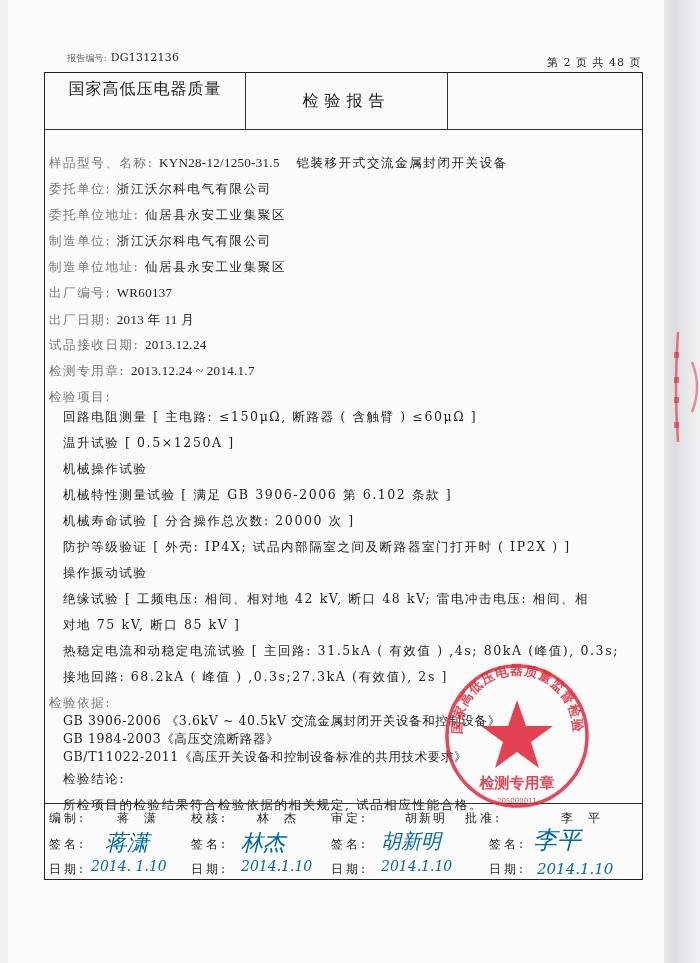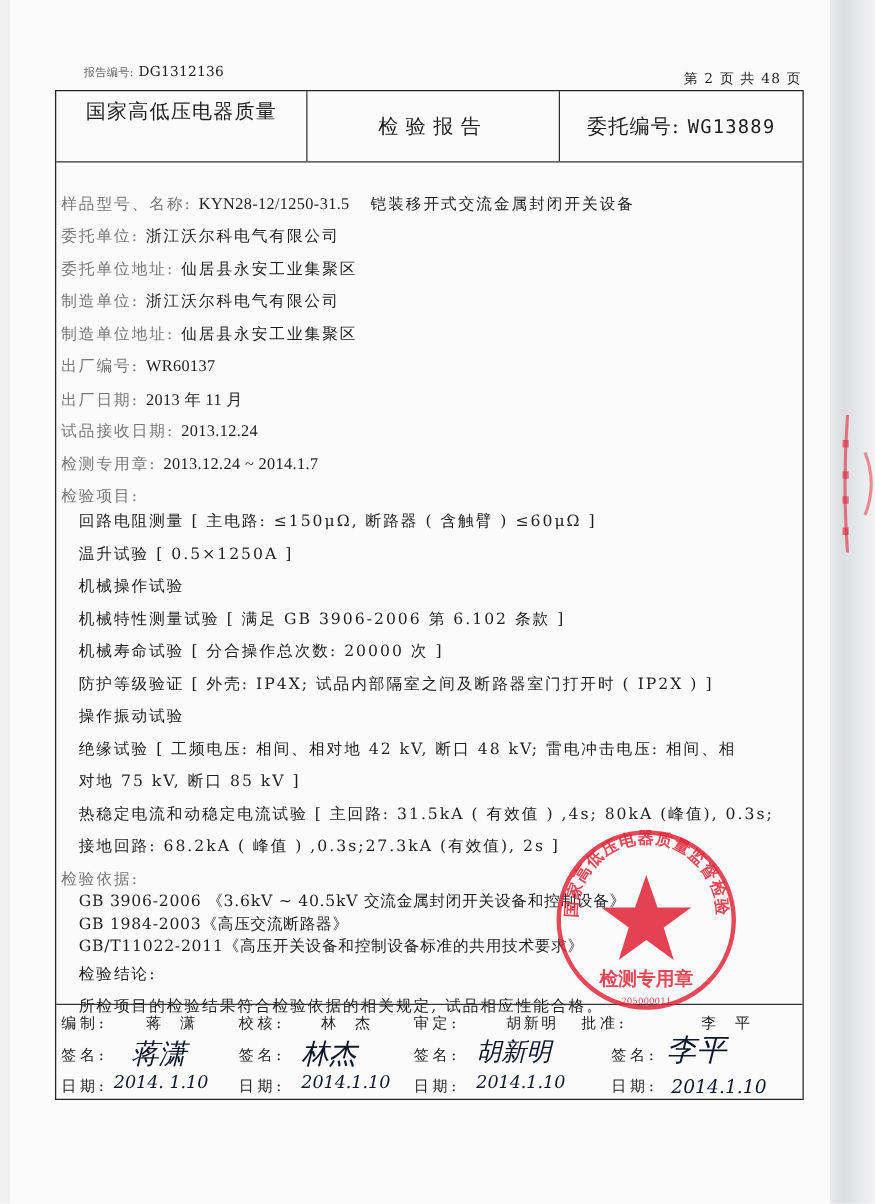--- a/index.html
+++ b/index.html
@@ -22,21 +22,21 @@
   .title-row{position:absolute;left:0;top:56px;width:100%;height:25px;border-bottom:1.2px solid #333;
            text-align:center;font-size:16px;line-height:25px;letter-spacing:12px;}
   .body{position:absolute;left:0;top:82px;width:100%;}
   .line{position:absolute;left:4px;font-size:12.5px;white-space:nowrap;letter-spacing:1.6px;}
   .line .k{color:#777;}
   .line.ind{left:18px;}
   .line .en{font-family:"Liberation Serif","DejaVu Serif",serif;letter-spacing:0.3px;font-size:13px;}
   .sig{position:absolute;left:0;top:730px;width:100%;height:77px;border-top:1.4px solid #333;}
   .sig .cell{position:absolute;font-size:12px;letter-spacing:3px;white-space:nowrap;}
   .sig .name{font-size:12px;letter-spacing:6px;font-family:Liberation Serif, serif;}
-  .hand{position:absolute;font-family:"DejaVu Serif",serif;font-style:italic;color:#0f172a;white-space:nowrap;}
+  .hand{position:absolute;font-family:"DejaVu Serif",serif;font-style:italic;color:#0369a1;white-space:nowrap;}
   .stamp{position:absolute;left:440px;top:660px;width:155px;height:150px;}
   .stamp-edge{position:absolute;left:672px;top:322px;width:34px;height:130px;}
 </style>
 </head>
 <body>
 
 <div class="scan-strip-left"></div>
 <div class="scan-strip"></div>
 
 <div class="report-no">
@@ -44,24 +44,20 @@
   <span>DG1312136</span>
 </div>
 <div class="page-no">第 2 页 共 48 页</div>
 
 <div class="frame">
   <div class="hdr">
     <div class="c1">
       <div>国家高低压电器质量</div>
     </div>
     <div class="c2">检验报告</div>
-    <div class="c3">
-      <span>委托编号:</span>
-      <span class="code">WG13889</span>
-    </div>
   </div>
 
 
   <div class="body">
     <div class="line" style="top:0px">
       <span class="k">样品型号、名称:</span>
       <span class="en">KYN28-12/1250-31.5</span>&nbsp;&nbsp;
       <span>铠装移开式交流金属封闭开关设备</span>
     </div>
     <div class="line" style="top:26px">

